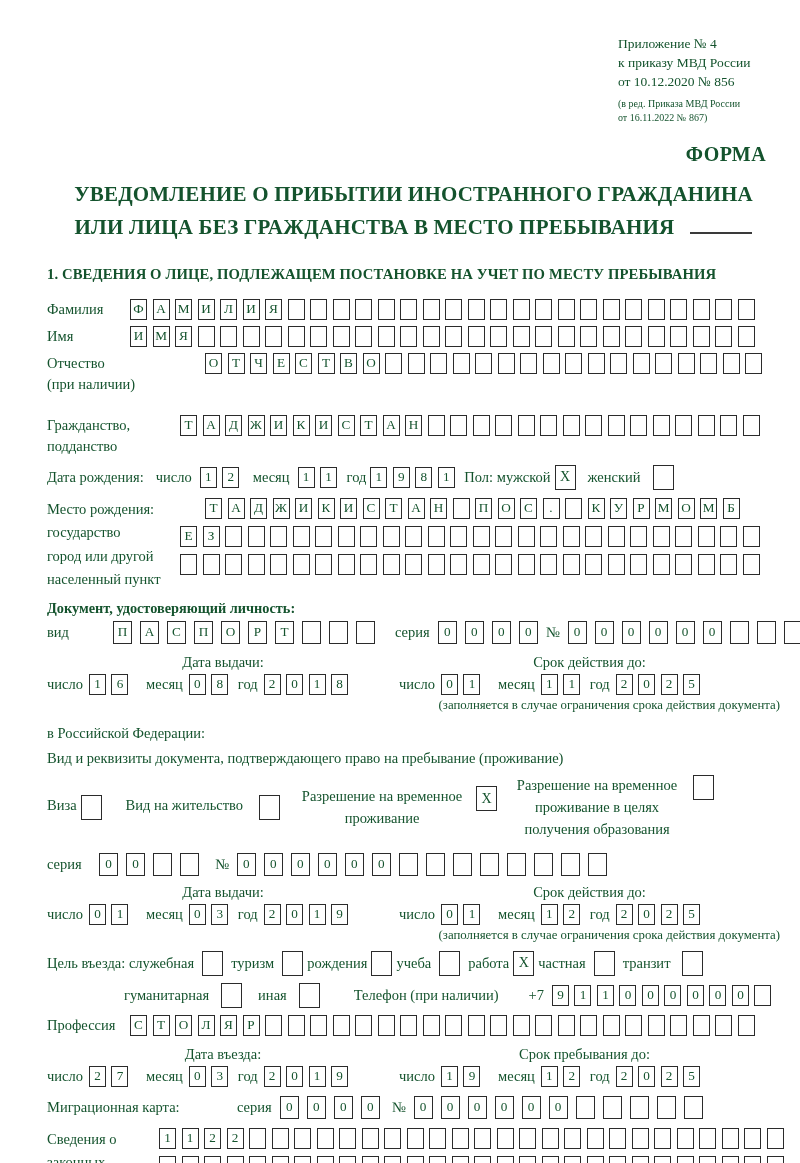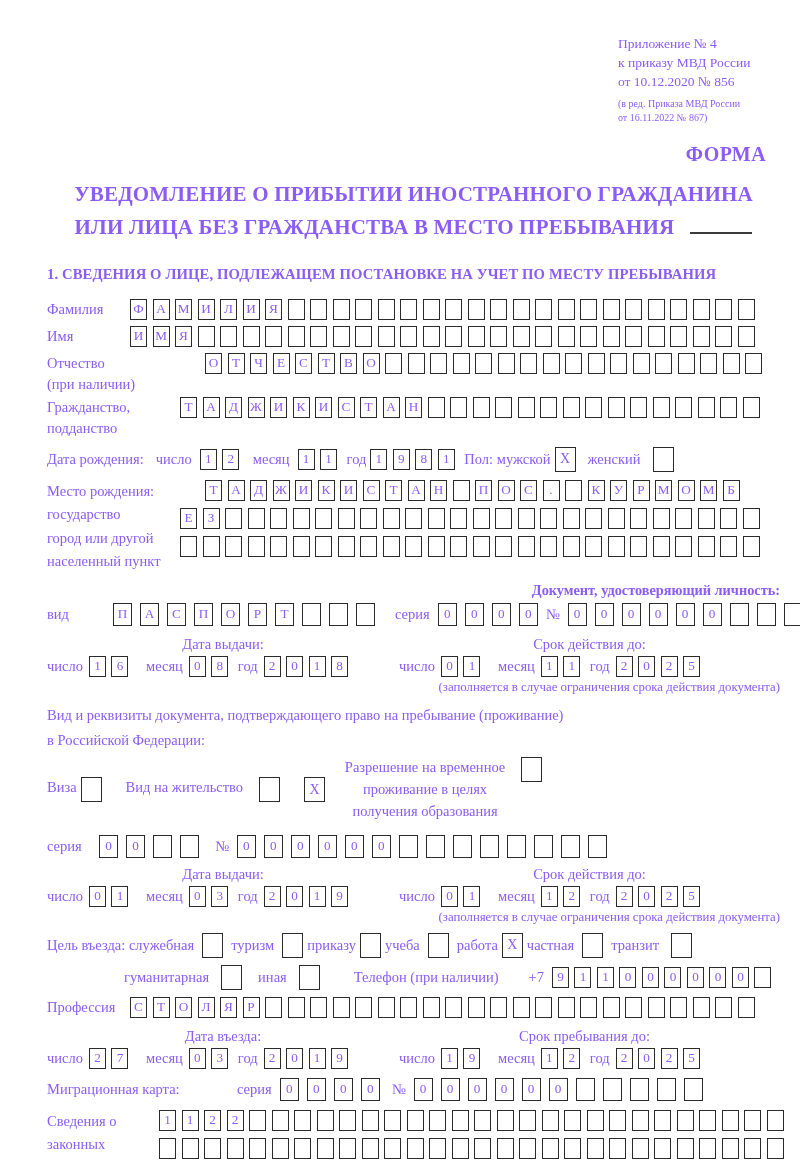--- a/index.html
+++ b/index.html
@@ -1,17 +1,17 @@
 <!DOCTYPE html>
 <html><head>
 <meta charset="utf-8">
 <style>
   html,body{margin:0;padding:0;background:#fff;}
   .page{position:relative;width:800px;height:1163px;box-sizing:border-box;
-        padding:34px 20px 16px 47px;background:#fff;color:#8b5cf6;
+        padding:34px 20px 16px 47px;background:#fff;color:#14532d;
         font-family:"Liberation Serif", serif;font-size:14.5px;overflow:hidden;}
   
   .ref{margin-left:571px;font-size:13.5px;line-height:1.42;}
   .ref .r2{margin-top:6px;font-size:10px;line-height:1.4;}
   .forma{font-weight:bold;font-size:20px;text-align:right;padding-right:14px;margin-top:18px;letter-spacing:.4px;}
   
   .title{text-align:center;font-weight:bold;font-size:21px;line-height:1.55;margin-top:12px;letter-spacing:.2px;}
   .blank-line{display:inline-block;width:62px;border-bottom:2px solid #3a3a3a;margin-left:16px;}
   .sec{font-weight:bold;font-size:14.7px;margin-top:22px;letter-spacing:.1px;}
   
@@ -28,21 +28,21 @@
         display:flex;align-items:center;justify-content:center;font-size:14px;background:#fff;}
   .gap4{margin-left:4px;} .gap8{margin-left:8px;} .gap12{margin-left:12px;} .gap16{margin-left:16px;} .gap24{margin-left:24px;}
   
   .dates{display:flex;margin-top:10px;}
   .dgroup{width:352px;}
   .dgroup.right{width:381px;}
   .dhead{text-align:center;margin-bottom:3px;}
   .drow{display:flex;align-items:center;}
   .drow .lbl{margin-right:6px;}
   .note{font-size:12.8px;text-align:right;margin-top:3px;}
-  .center-b{font-weight:bold;text-align:right;margin-top:8px;font-size:14.3px;}
+  .center-b{font-weight:bold;text-align:left;margin-top:8px;font-size:14.3px;}
   .permit-row{display:flex;align-items:center;margin-top:4px;line-height:1.5;}
   .opt{display:flex;align-items:flex-start;}
   .opt .txt{text-align:center;}
   .leftcol{flex:none;line-height:1.62;}
   .stack > .cells{margin-bottom:7px;}
 </style>
 </head>
 <body>
 
 <div class="page">
@@ -161,21 +161,21 @@
         <span class="cell"></span>
         <span class="cell"></span>
         <span class="cell"></span>
         <span class="cell"></span>
         <span class="cell"></span>
         <span class="cell"></span>
         <span class="cell"></span>
       </span>
   </div>
 
-  <div class="row" style="margin-top:2px;">
+  <div class="row" style="margin-top:20px;">
     <span class="lbl w133">
       <div>Гражданство,</div>
       <div>подданство</div>
     </span>
     <span class="cells">
         <span class="cell">Т</span>
         <span class="cell">А</span>
         <span class="cell">Д</span>
         <span class="cell">Ж</span>
         <span class="cell">И</span>
@@ -400,34 +400,35 @@
             <span class="cell">0</span>
             <span class="cell">2</span>
             <span class="cell">5</span>
           </span>
       </div>
       <div class="note">(заполняется в случае ограничения срока действия документа)</div>
     </div>
   </div>
 
   <div style="margin-top:8px;line-height:1.75;">
+    <div>в Российской Федерации:</div>
     <div>Вид и реквизиты документа, подтверждающего право на пребывание (проживание)</div>
-    <div>в Российской Федерации:</div>
   </div>
 
   <div class="permit-row">
     <span class="opt">
       <span>Виза</span>
       <span class="checkbox gap4"></span>
     </span>
     <span class="opt gap24">
       <span>Вид на жительство</span>
       <span class="checkbox gap16"></span>
     </span>
     <span class="opt gap16">
+      <span class="txt" style="width:172px;">Разрешение на временное проживание</span>
       <span class="checkbox gap8">X</span>
     </span>
     <span class="opt gap12">
       <span class="txt" style="width:176px;">Разрешение на временное проживание в целях получения образования</span>
       <span class="checkbox gap8"></span>
     </span>
   </div>
 
   <div class="row vcenter" style="margin-top:12px;">
     <span class="lbl" style="width:52px;">серия</span>
@@ -502,21 +503,21 @@
       </div>
       <div class="note">(заполняется в случае ограничения срока действия документа)</div>
     </div>
   </div>
 
   <div class="row vcenter" style="margin-top:8px;">
     <span class="lbl">Цель въезда: служебная</span>
     <span class="checkbox gap8"></span>
     <span class="lbl gap8">туризм</span>
     <span class="checkbox gap8"></span>
-    <span class="lbl gap4">приказу</span>
+    <span class="lbl gap4">рождения</span>
     <span class="checkbox gap4"></span>
     <span class="lbl gap4">учеба</span>
     <span class="checkbox gap8"></span>
     <span class="lbl gap8">работа</span>
     <span class="checkbox gap4">X</span>
     <span class="lbl gap4">частная</span>
     <span class="checkbox gap8"></span>
     <span class="lbl gap8">транзит</span>
     <span class="checkbox gap12"></span>
   </div>

